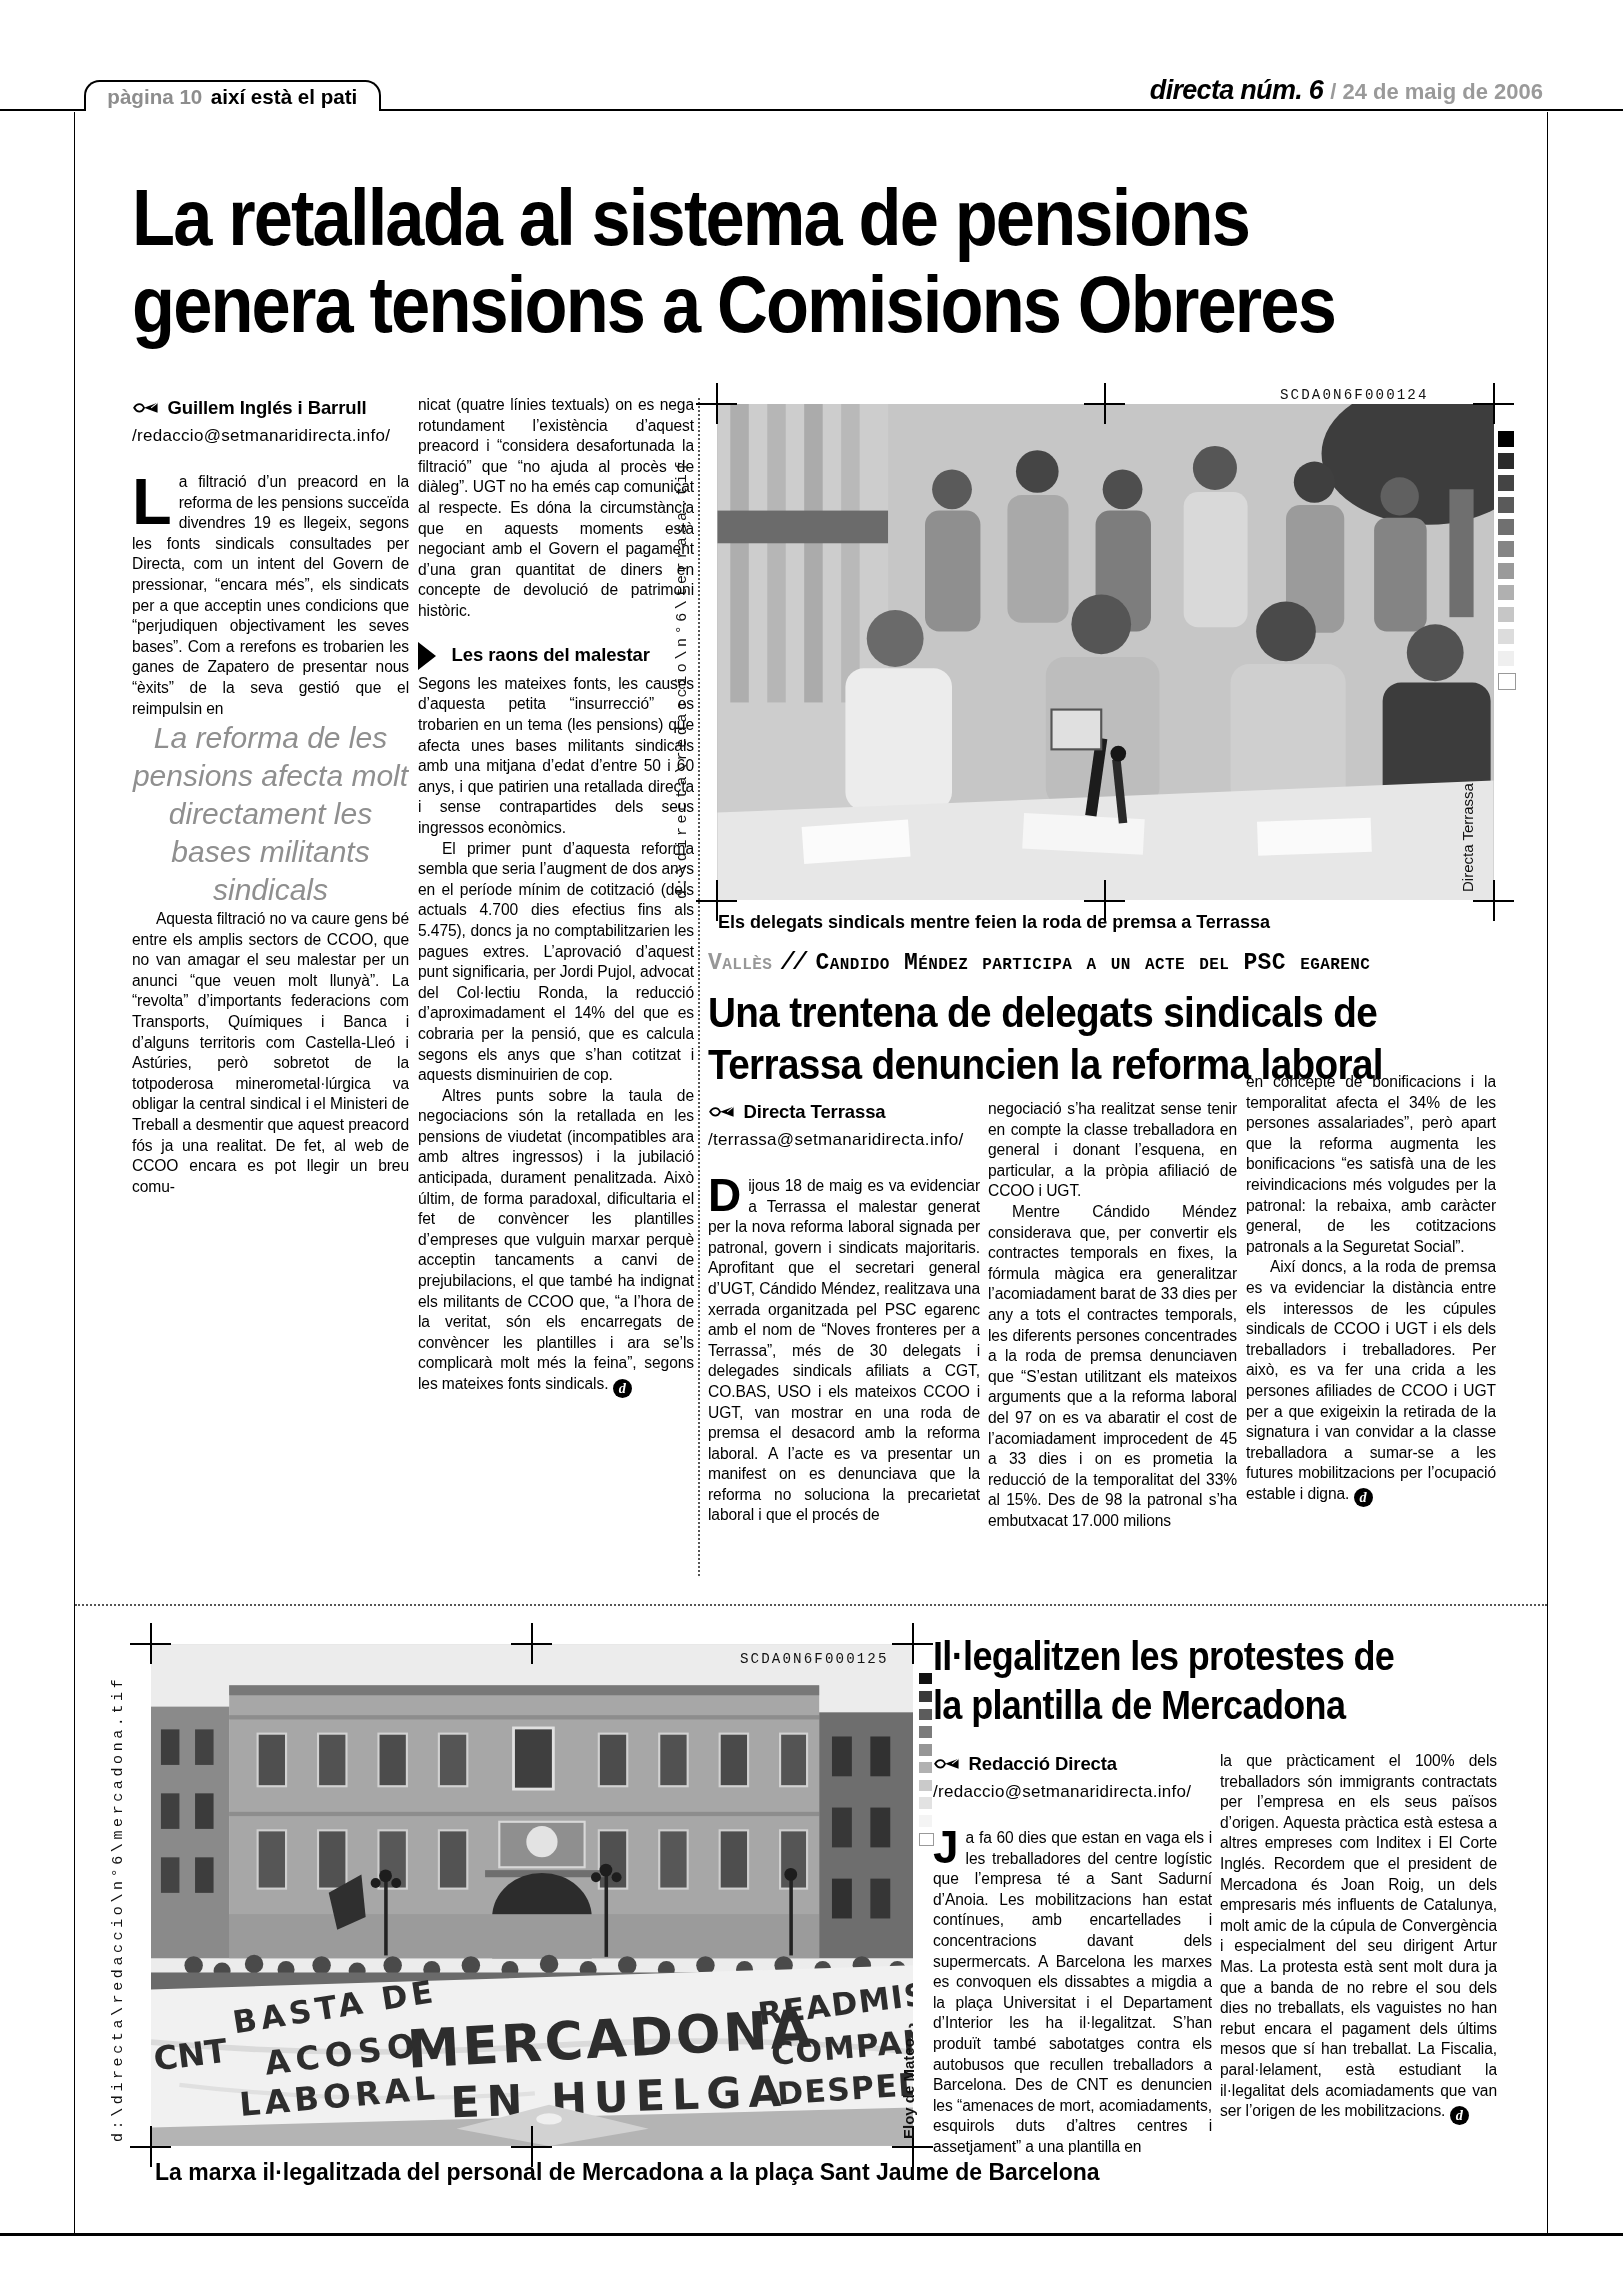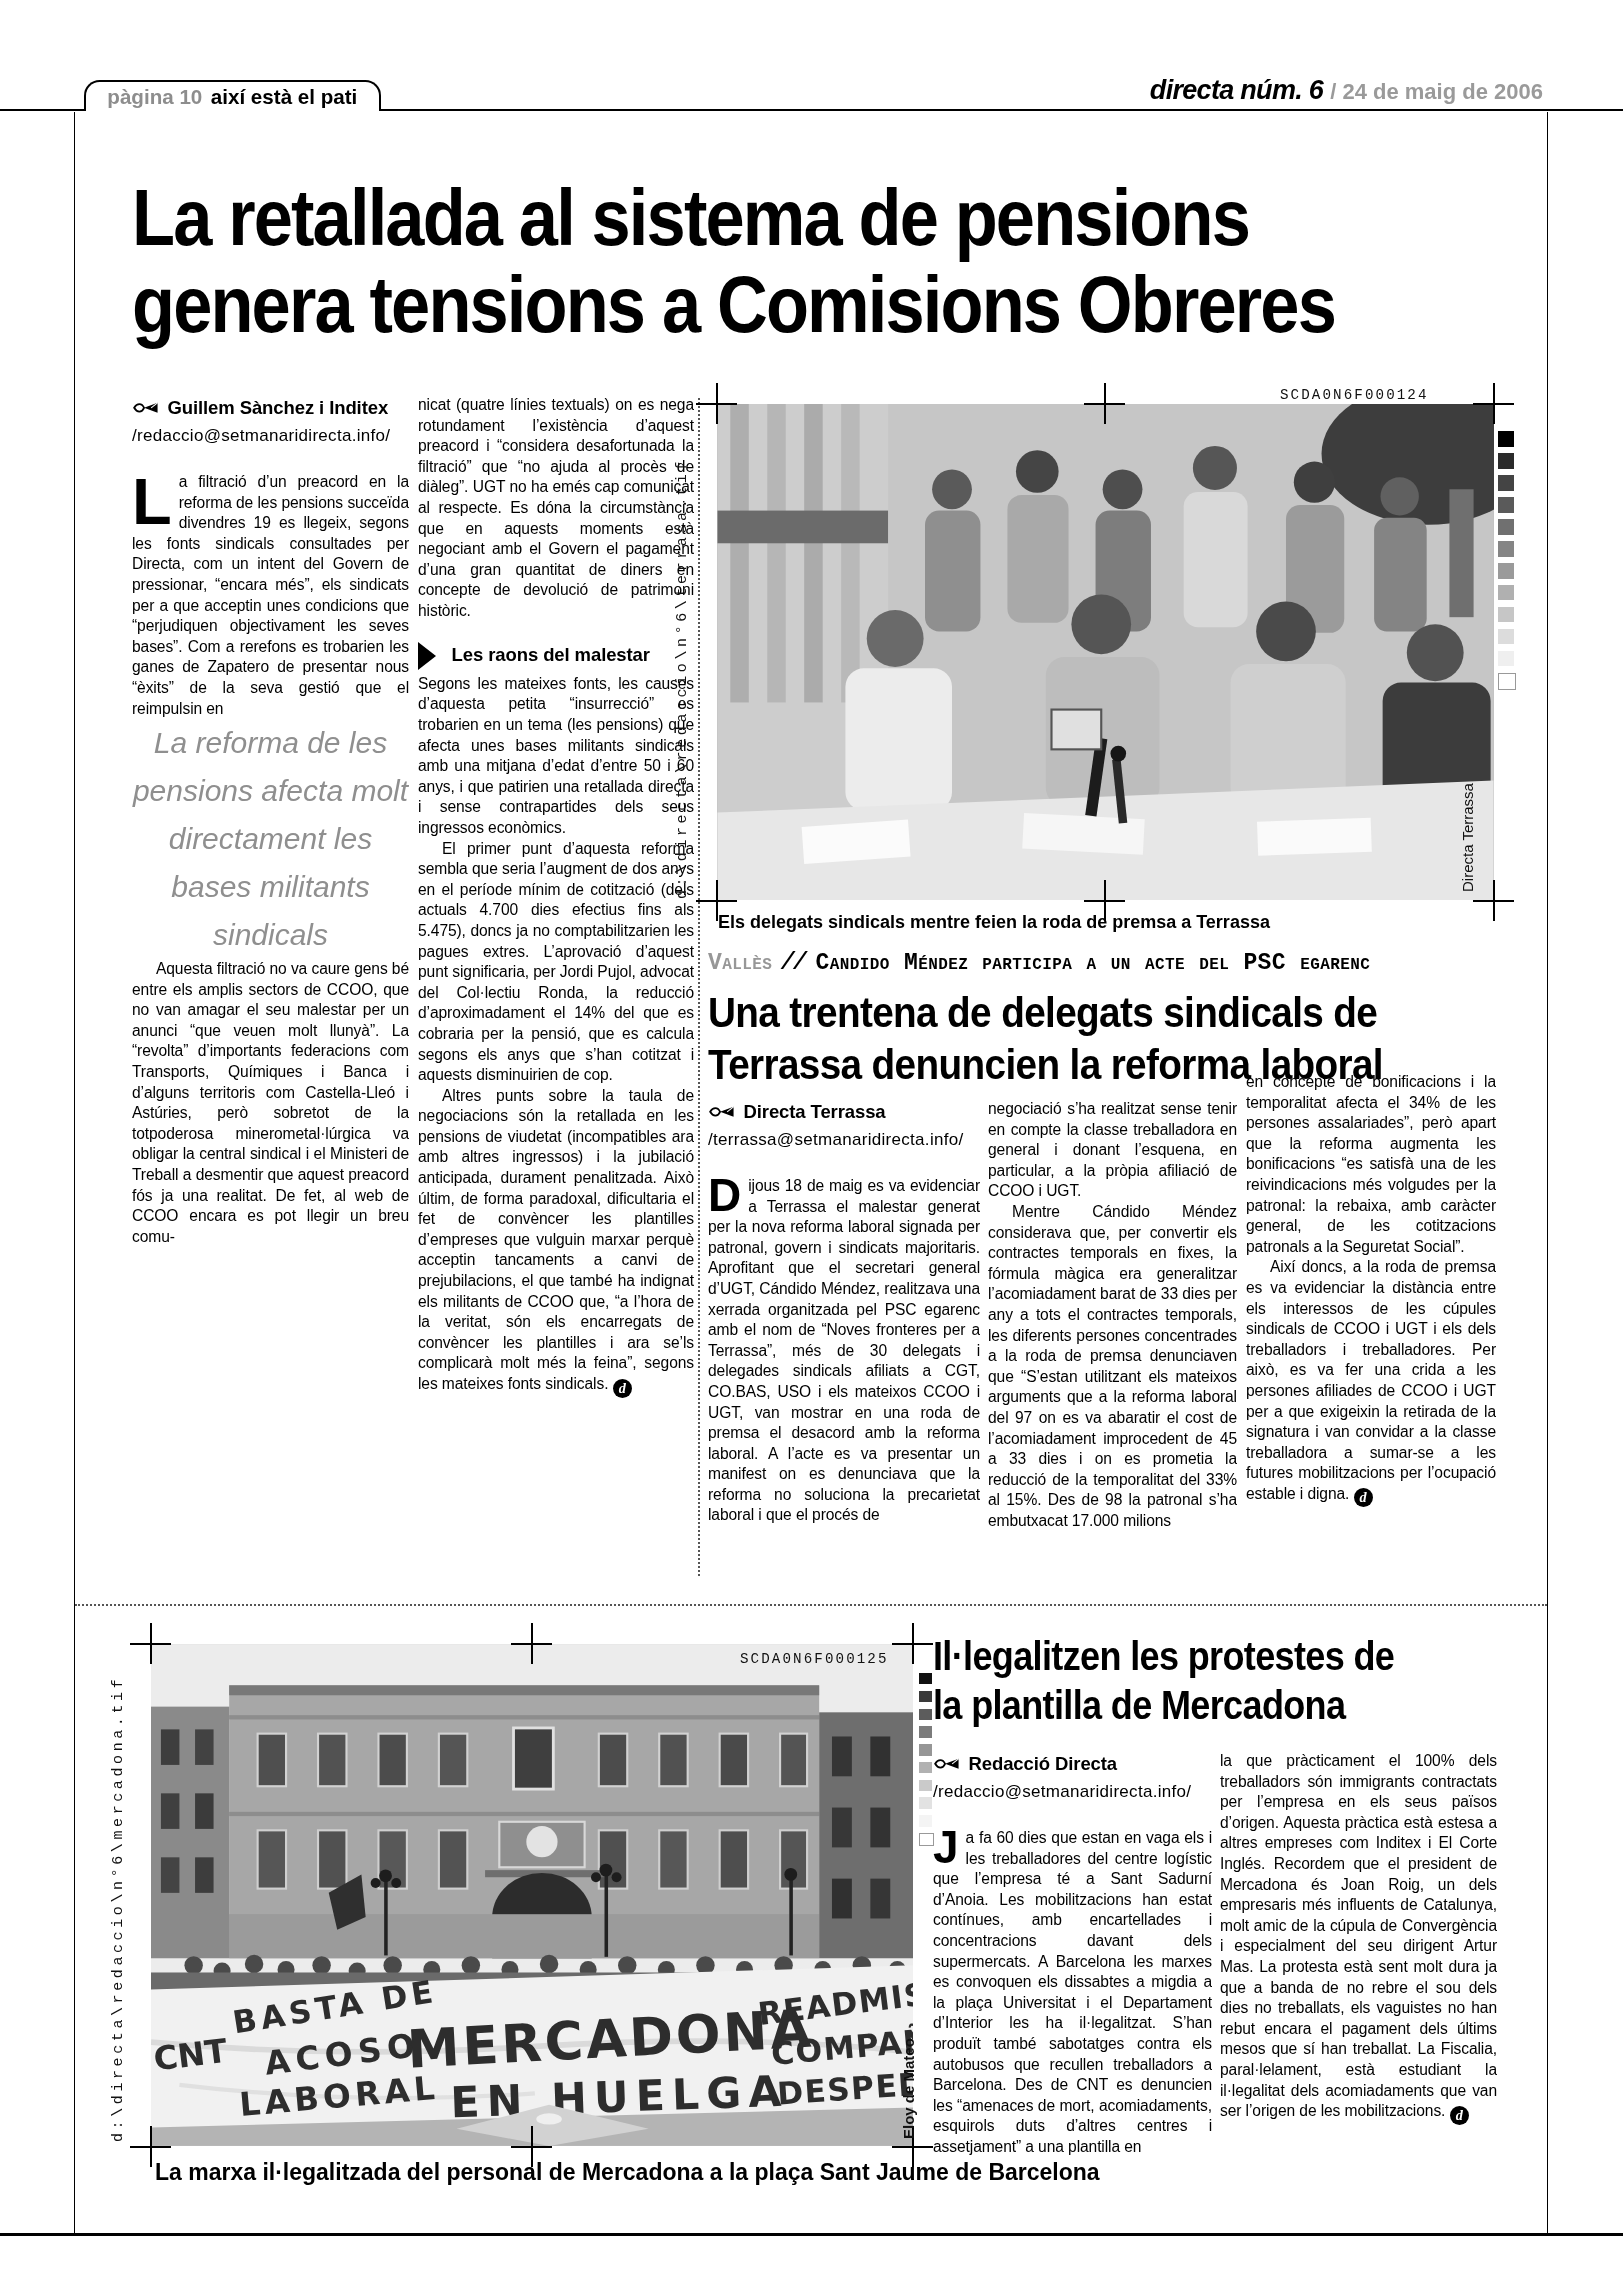--- a/index.html
+++ b/index.html
@@ -45,21 +45,21 @@
   .a3c1{left:933px;top:1751px;width:279px;height:448px;}
   .a3c2{left:1220px;top:1751px;width:277px;height:448px;}
   .col p{margin:0;}
   .col p.ind{text-indent:24px;}
   .byline{margin:2.8px 0 25.6px 0;font-size:17px;text-align:left;}
   .byline .name{font-weight:bold;font-size:18.5px;}
   .byline .email{display:block;margin-top:4.3px;letter-spacing:0.3px;}
   .pen{display:inline-block;vertical-align:-2.1px;margin-right:7.1px;}
   .dropcap{float:left;font-weight:bold;font-size:65px;line-height:53px;padding:2.8px 7.1px 0 0;}
   .dropcap.small{font-size:46px;line-height:37px;padding-top:1.4px;}
-  .pullquote{margin:33px 4.3px;color:#8f8f8f;font-style:italic;font-size:30px;line-height:48px;
+  .pullquote{margin:33px 4.3px;color:#8f8f8f;font-style:italic;font-size:30px;line-height:38px;
              text-align:center;letter-spacing:0;text-indent:0;}
   .subhead{font-weight:bold;font-size:18.5px;margin:20px 0 4.3px 0;text-align:left;display:flex;align-items:center;}
   .tri{display:inline-block;width:0;height:0;border-left:18.5px solid #000;border-top:14.2px solid transparent;
        border-bottom:14.2px solid transparent;margin-right:15.6px;}
   .endmark{display:inline-block;width:19px;height:19px;background:#000;border-radius:50%;color:#fff;
            font-weight:bold;font-style:italic;font-size:14.2px;line-height:19px;text-align:center;
            vertical-align:-3.6px;margin-left:4.3px;font-family:"Liberation Serif",serif;text-indent:0;}
   
   .photo{position:absolute;overflow:hidden;background:#c0c0c0;}
   .photo1{left:717px;top:404px;width:777px;height:496px;}
@@ -102,21 +102,21 @@
 
   <div class="hl hl1a">La retallada al sistema de pensions</div>
   <div class="hl hl1b">genera tensions a Comisions Obreres</div>
 
   <div class="col a1c1">
     <div class="byline">
       <span class="pen"><svg width="28.4" height="15.6" viewBox="0 0 40 22">
             <path d="M3 11c4-7 11-7 14 0c-3 7-10 7-14 0z" fill="none" stroke="#000" stroke-width="2.5"></path>
             <path d="M17 11L36 4v14z" fill="#000"></path>
             <line x1="36" y1="4" x2="27" y2="11" stroke="#fff" stroke-width="1.5"></line>
-          </svg></span><span class="name">Guillem Sànchez i Inditex</span>
+          </svg></span><span class="name">Guillem Inglés i Barrull</span>
       <span class="email">/redaccio@setmanaridirecta.info/</span>
     </div>
     <p><span class="dropcap">L</span><span>a filtració d’un preacord en la reforma de les pensions succeïda divendres 19 es llegeix, segons les fonts sindicals consultades per Directa, com un intent del Govern de pressionar, “encara més”, els sindicats per a que acceptin unes condicions que “perjudiquen objectivament les seves bases”. Com a rerefons es trobarien les ganes de Zapatero de presentar nous “èxits” de la seva gestió que el reimpulsin en</span></p>
     <p class="pullquote">La reforma de les pensions afecta molt directament les bases militants sindicals</p>
     <p class="ind">Aquesta filtració no va caure gens bé entre els amplis sectors de CCOO, que no van amagar el seu malestar per un anunci “que veuen molt llunyà”. La “revolta” d’importants federacions com Transports, Químiques i Banca i d’alguns territoris com Castella-Lleó i Astúries, però sobretot de la totpoderosa minerometal·lúrgica va obligar la central sindical i el Ministeri de Treball a desmentir que aquest preacord fós ja una realitat. De fet, al web de CCOO encara es pot llegir un breu comu-</p>
   </div>
 
   <div class="col a1c2">
     <p>nicat (quatre línies textuals) on es nega rotundament l’existència d’aquest preacord i “considera desafortunada la filtració” que “no ajuda al procès de diàleg”. UGT no ha emés cap comunicat al respecte. Es dóna la circumstància que en aquests moments està negociant amb el Govern el pagament d’una gran quantitat de diners en concepte de devolució de patrimoni històric.</p>
     <div class="subhead">

